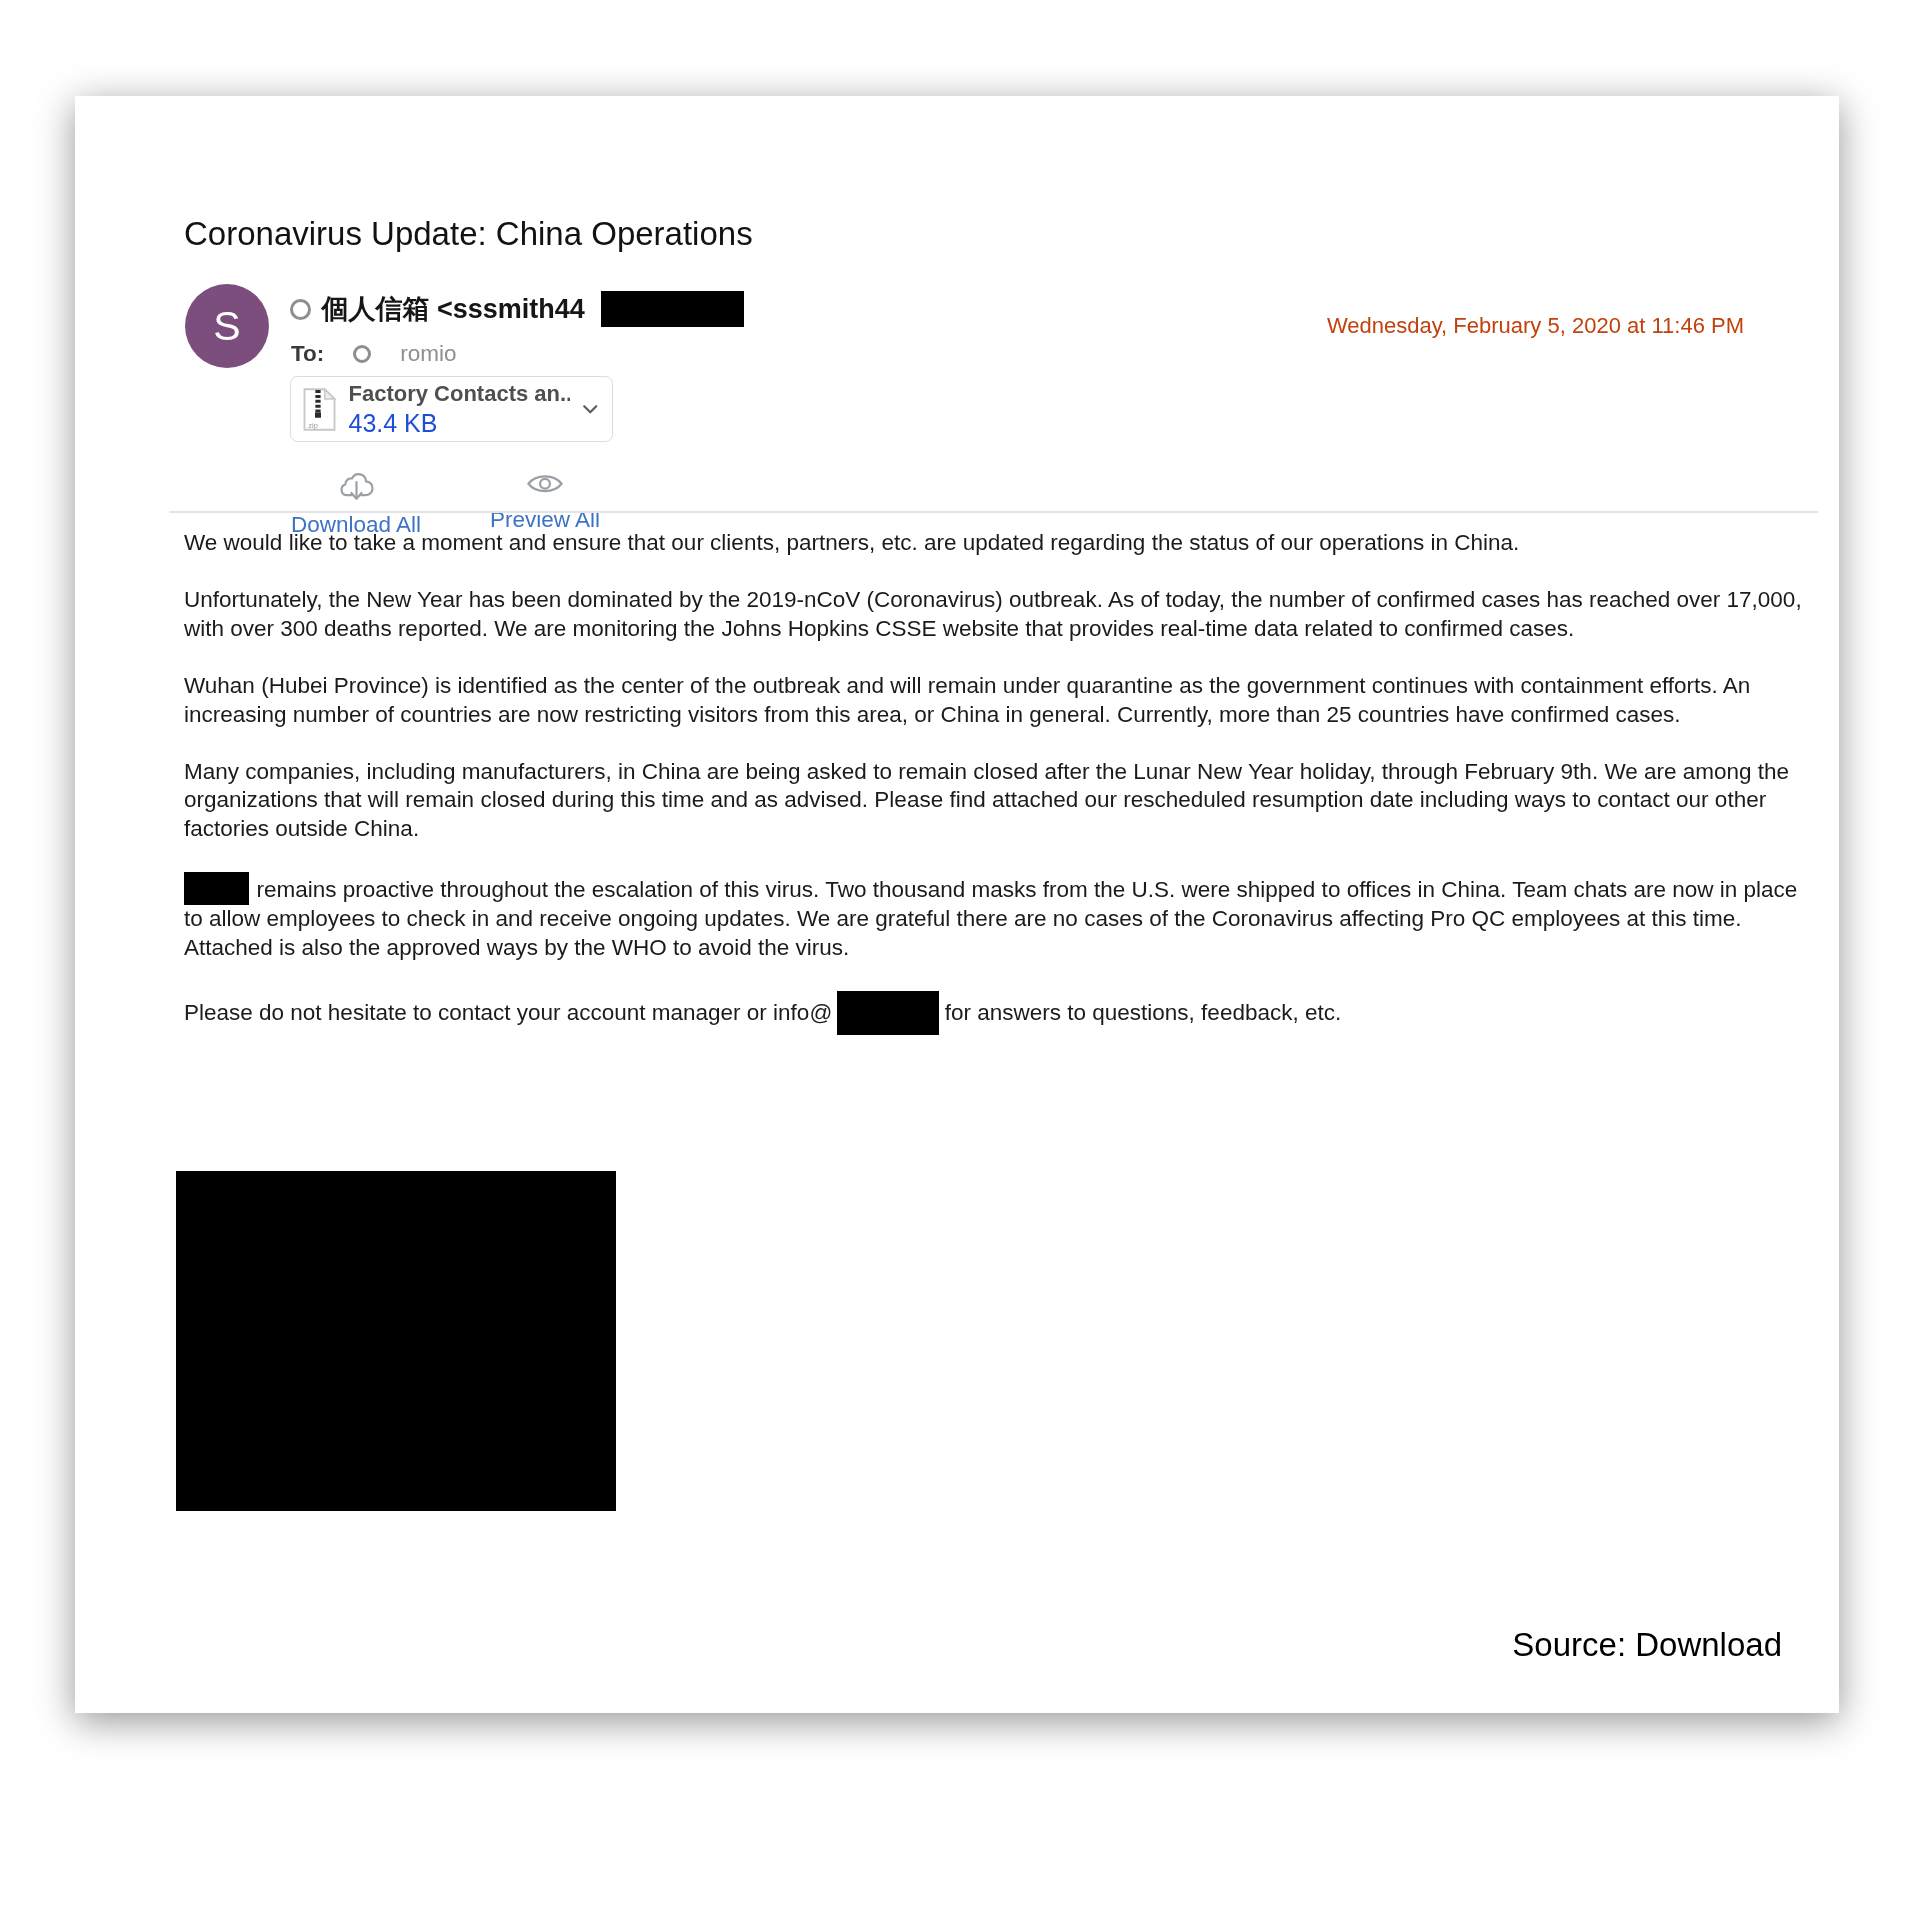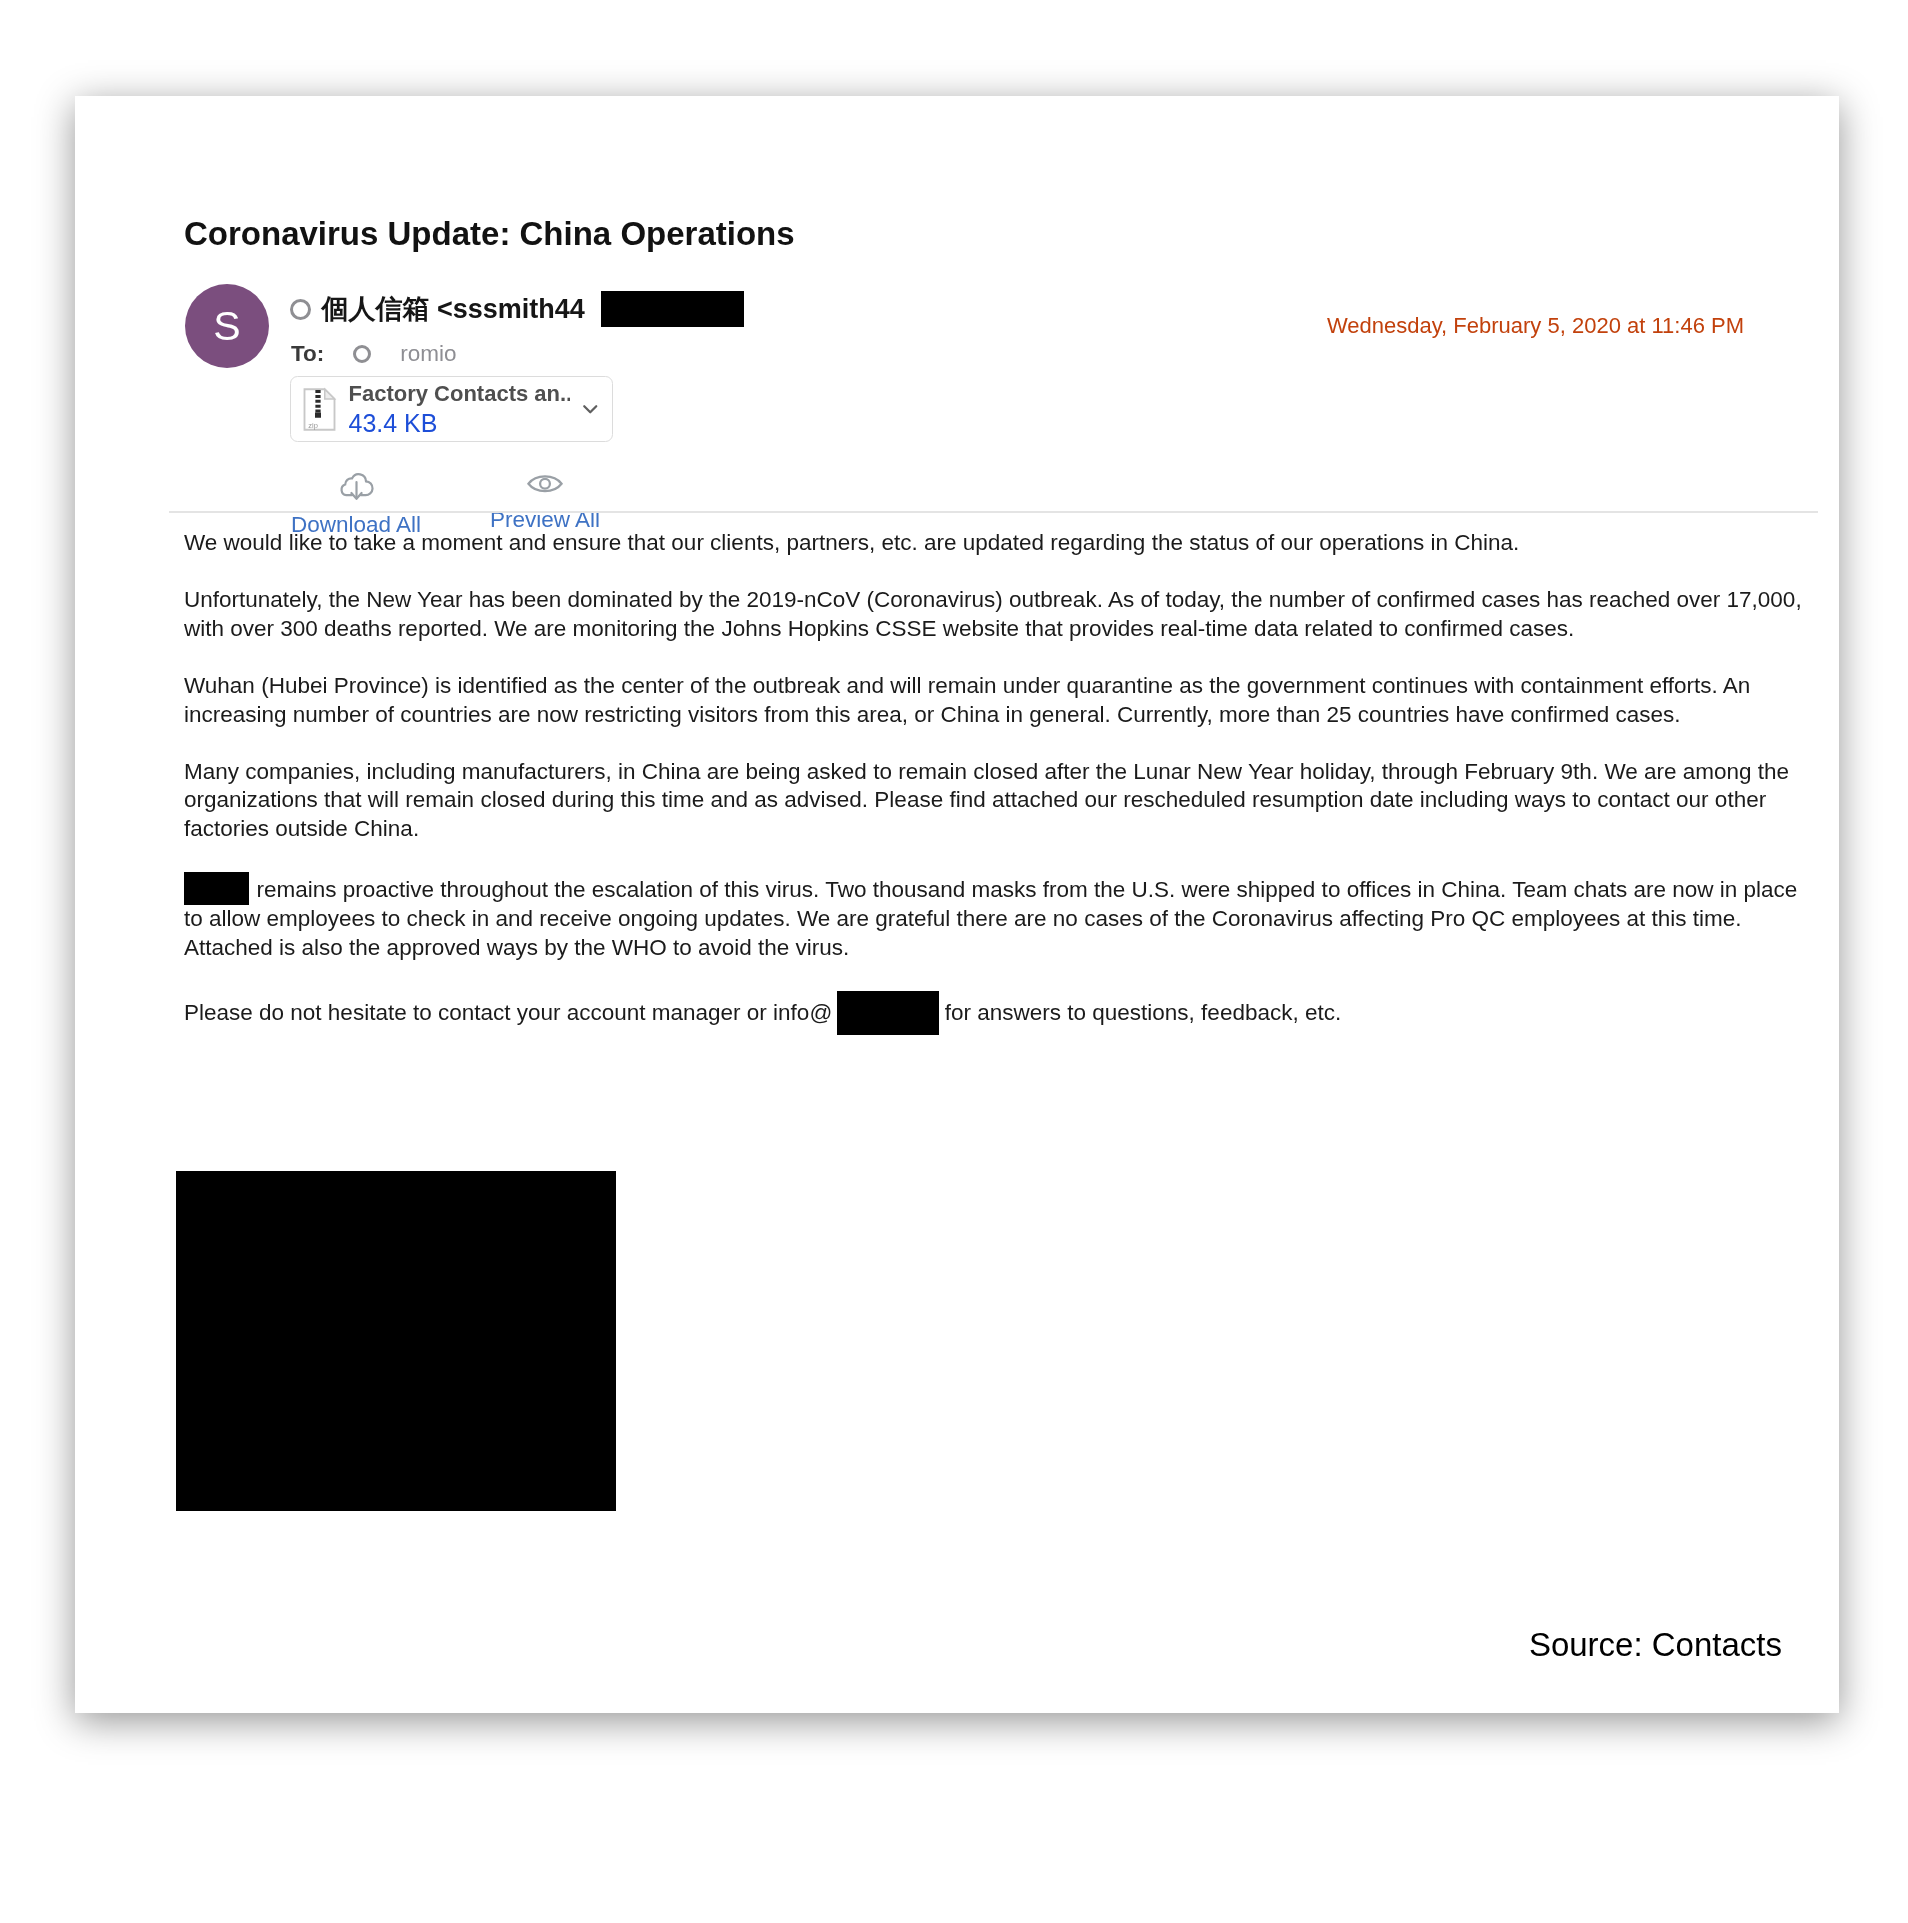--- a/index.html
+++ b/index.html
@@ -1,20 +1,20 @@
 <!DOCTYPE html>
 <html style="font-size:12px"><head>
 <meta charset="utf-8">
 <style>
   html,body{margin:0;padding:0;background:#ffffff;}
   .page{position:relative;width:1909px;height:1924px;background:#ffffff;overflow:hidden;
         font-family:"Liberation Sans","DejaVu Sans",sans-serif;color:#1b1b1b;}
   .card{position:absolute;left:75px;top:96px;width:1764px;height:1617px;background:#ffffff;
         box-shadow:0 7.5px 36px rgba(0,0,0,0.42);}
-  .subject{position:absolute;left:109px;top:119px;font-size:33px;font-weight:700;color:#121212;}
+  .subject{position:absolute;left:109px;top:119px;font-size:33px;font-weight:400;color:#121212;}
   .avatar{position:absolute;left:110px;top:188px;width:84px;height:84px;border-radius:50%;
           background:#7b4e7e;color:#ffffff;display:flex;align-items:center;justify-content:center;
           font-size:41px;font-weight:400;}
   .sender-row{position:absolute;left:215px;top:195px;display:flex;align-items:center;gap:10.5px;}
   .ring{width:15px;height:15px;border:3px solid #8f8f93;border-radius:50%;background:#fff;flex:none;}
   .ring.small{width:12px;height:12px;border-width:3px;}
   .sender-name{font-size:27px;font-weight:700;color:#161616;white-space:nowrap;}
   .sender-redaction{width:143px;height:36px;background:#000;margin-left:6px;}
   .date{position:absolute;right:95px;top:201px;font-size:22px;color:#c2410c;margin-top:16px;}
   .to-row{position:absolute;left:216px;top:245px;display:flex;align-items:center;gap:29px;}
@@ -118,19 +118,19 @@
       <p>We would like to take a moment and ensure that our clients, partners, etc. are updated regarding the status of our operations in China.</p>
       <p>Unfortunately, the New Year has been dominated by the 2019-nCoV (Coronavirus) outbreak. As of today, the number of confirmed cases has reached over 17,000, with over 300 deaths reported. We are monitoring the Johns Hopkins CSSE website that provides real-time data related to confirmed cases.</p>
       <p>Wuhan (Hubei Province) is identified as the center of the outbreak and will remain under quarantine as the government continues with containment efforts. An increasing number of countries are now restricting visitors from this area, or China in general. Currently, more than 25 countries have confirmed cases.</p>
       <p>Many companies, including manufacturers, in China are being asked to remain closed after the Lunar New Year holiday, through February 9th. We are among the organizations that will remain closed during this time and as advised. Please find attached our rescheduled resumption date including ways to contact our other factories outside China.</p>
       <p><span class="redaction-lead"></span><span>remains proactive throughout the escalation of this virus. Two thousand masks from the U.S. were shipped to offices in China. Team chats are now in place to allow employees to check in and receive ongoing updates. We are grateful there are no cases of the Coronavirus affecting Pro QC employees at this time. Attached is also the approved ways by the WHO to avoid the virus.</span></p>
       <p><span>Please do not hesitate to contact your account manager or info@</span><span class="redaction-inline"></span><span>for answers to questions, feedback, etc.</span></p>
     </div>
 
     <div class="big-redaction"></div>
 
-    <div class="source">Source: Contacts</div>
+    <div class="source">Source: Download</div>
 
   </div>
 
 
 </div>
 
 
 </body></html>

